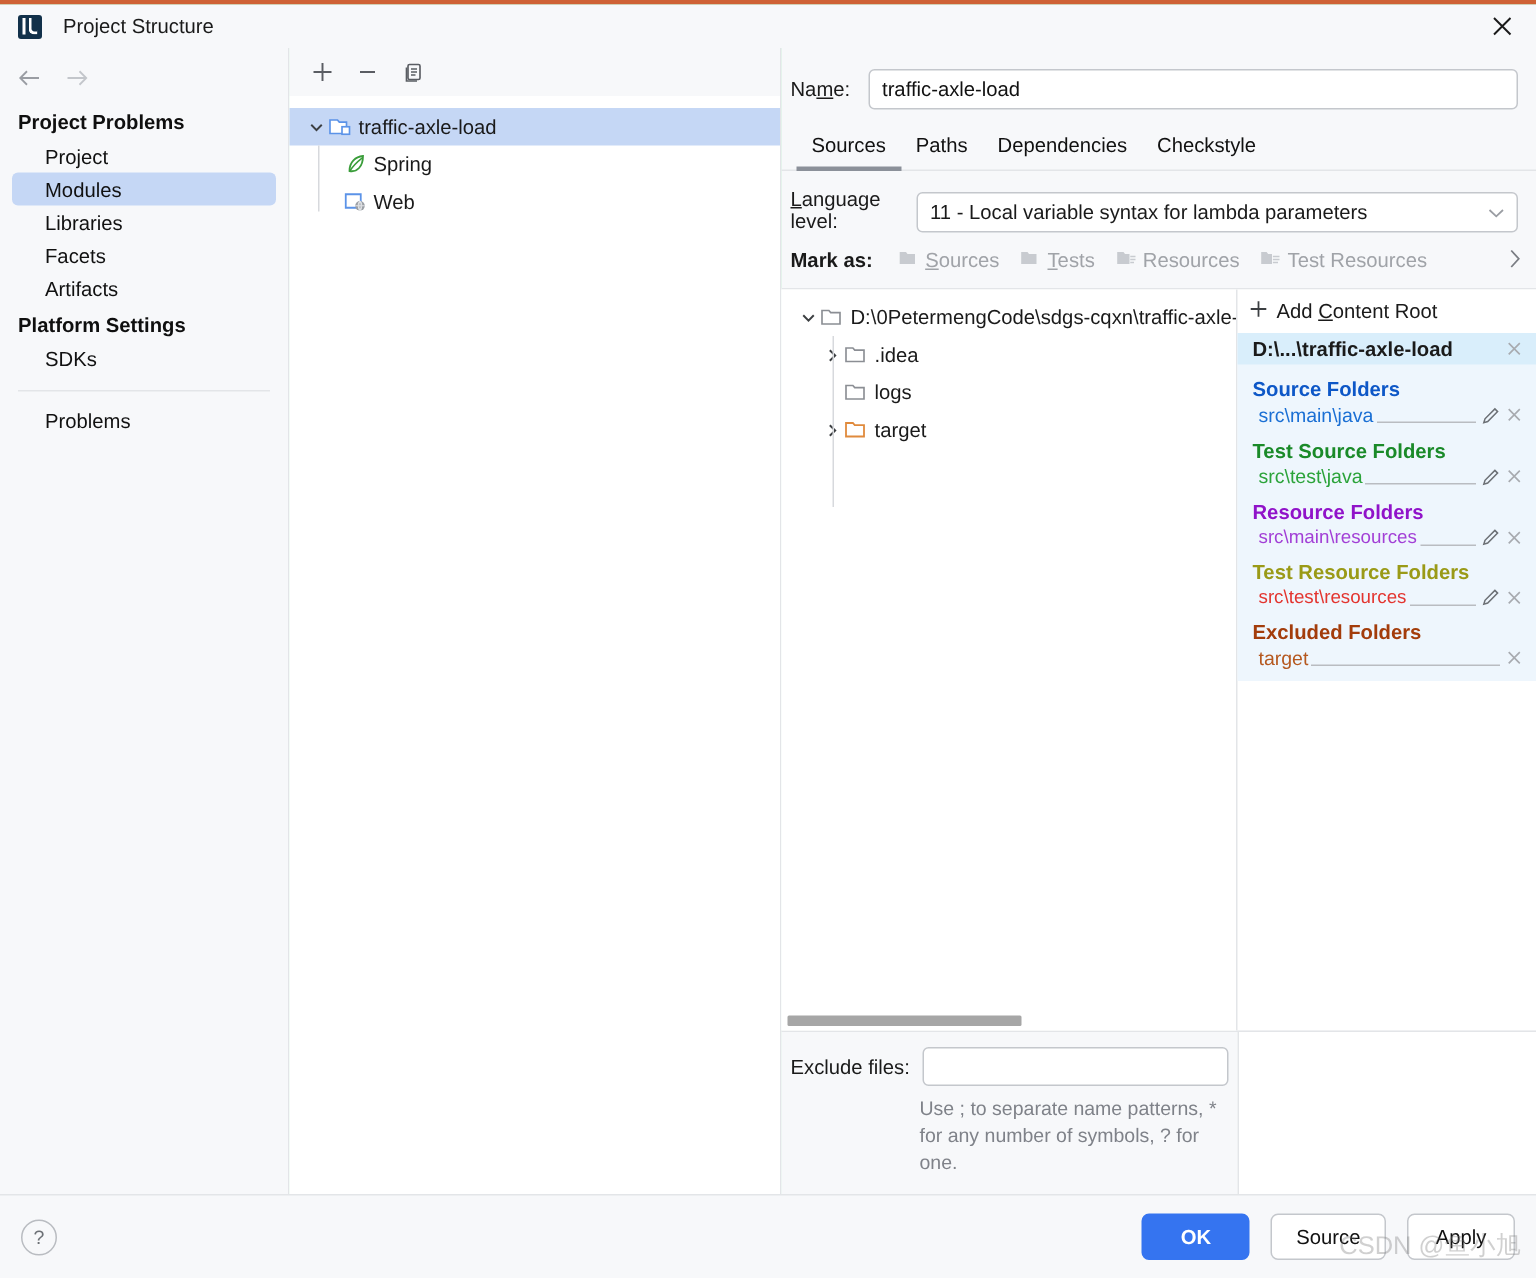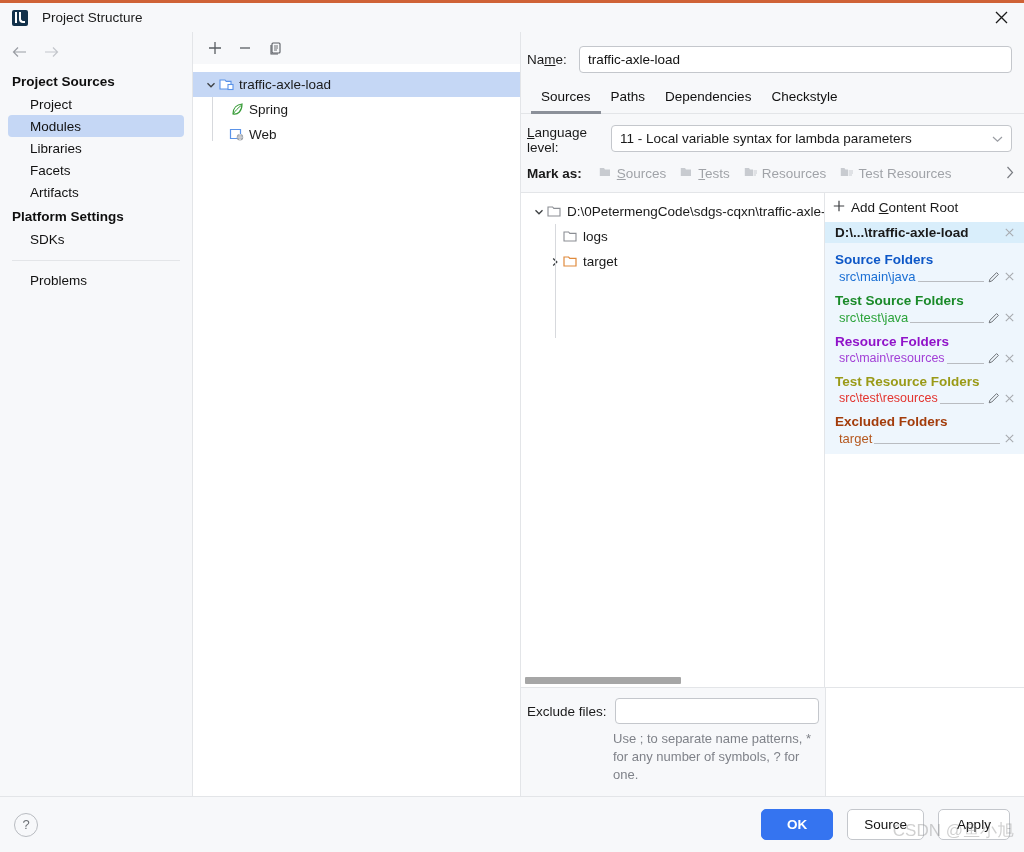--- a/index.html
+++ b/index.html
@@ -153,21 +153,21 @@
     border-bottom: 1px solid #e3e5e8;
   }
   .tab {
     padding: 4px 10px 7px 10px; font-size: 13.5px;
     color: #111; cursor: pointer;
     border-bottom: 3px solid transparent;
     margin-bottom: -1px;
   }
   .tab.active { border-bottom-color: #8b9099; }
   #lang-row {
-    display: flex; align-items: flex-start;
+    display: flex; align-items: flex-end;
     padding: 11px 12px 0 6px;
   }
   #lang-label { width: 84px; flex: 0 0 84px; font-size: 13.5px; }
   #lang-select {
     flex: 1 1 auto; height: 27px;
     border: 1px solid #c4c7cc; border-radius: 4px; background: #fff;
     display: flex; align-items: center; padding: 0 8px;
     font-size: 13.5px; cursor: pointer; position: relative;
   }
   #lang-caret { position: absolute; right: 8px; color: #8b8e94; }
@@ -323,21 +323,21 @@
               <path d="M14 6 H2 M6 1.5 L1.5 6 L6 10.5" stroke="#9a9da3" stroke-width="1.2" fill="none"></path>
             </svg>
         </div>
         <div class="nav-arrow">
           <svg width="15" height="12" viewBox="0 0 15 12">
               <path d="M1 6 H13 M9 1.5 L13.5 6 L9 10.5" stroke="#c3c6cb" stroke-width="1.2" fill="none"></path>
             </svg>
         </div>
       </div>
 
-      <div class="section-head">Project Sources</div>
+      <div class="section-head">Project Problems</div>
       <div class="nav-item">Project</div>
       <div class="nav-item selected">Modules</div>
       <div class="nav-item">Libraries</div>
       <div class="nav-item">Facets</div>
       <div class="nav-item">Artifacts</div>
 
       <div class="section-head">Platform Settings</div>
       <div class="nav-item">SDKs</div>
 
       <div class="nav-sep"></div>
@@ -491,20 +491,33 @@
                 </svg>
             </span>
             <span class="tree-icon">
               <svg width="16" height="13" viewBox="0 0 16 13">
                   <path d="M1 2 H5.6 L6.8 3.4 H13 V11 H1 Z" stroke="#8b8e94" stroke-width="1.1" fill="#fff"></path>
                 </svg>
             </span>
             <span class="tree-label">D:\0PetermengCode\sdgs-cqxn\traffic-axle-</span>
           </div>
 
+          <div class="fs-row" style="padding-left:26px">
+            <span class="tw">
+              <svg width="10" height="10" viewBox="0 0 10 10">
+                  <path d="M3.2 1.5 L6.8 5 L3.2 8.5" stroke="#3c3f42" stroke-width="1.3" fill="none"></path>
+                </svg>
+            </span>
+            <span class="tree-icon">
+              <svg width="16" height="13" viewBox="0 0 16 13">
+                  <path d="M1 2 H5.6 L6.8 3.4 H13 V11 H1 Z" stroke="#8b8e94" stroke-width="1.1" fill="#fff"></path>
+                </svg>
+            </span>
+            <span class="tree-label">.idea</span>
+          </div>
 
           <div class="fs-row" style="padding-left:26px">
             <span class="tw"></span>
             <span class="tree-icon">
               <svg width="16" height="13" viewBox="0 0 16 13">
                   <path d="M1 2 H5.6 L6.8 3.4 H13 V11 H1 Z" stroke="#8b8e94" stroke-width="1.1" fill="#fff"></path>
                 </svg>
             </span>
             <span class="tree-label">logs</span>
           </div>

